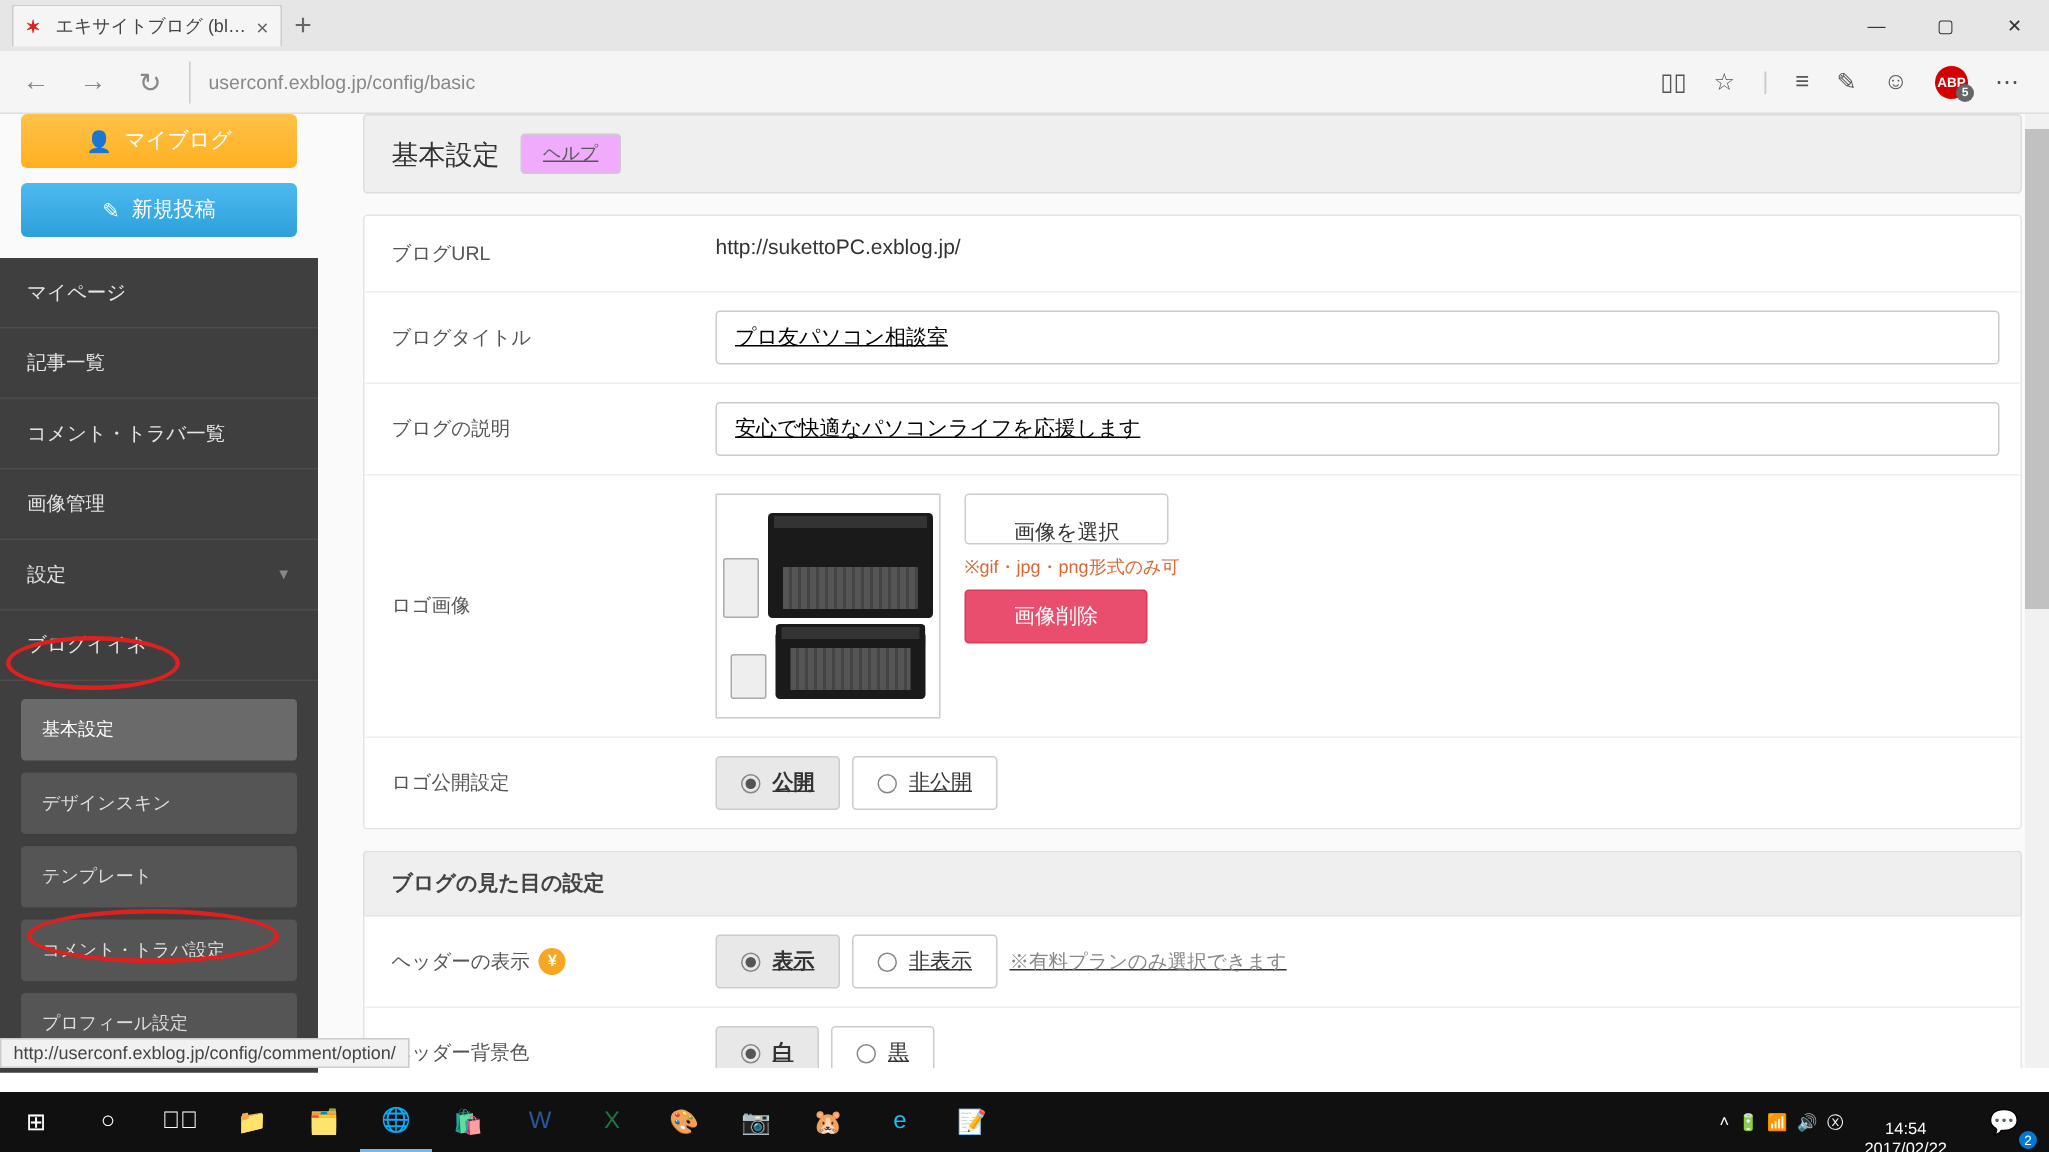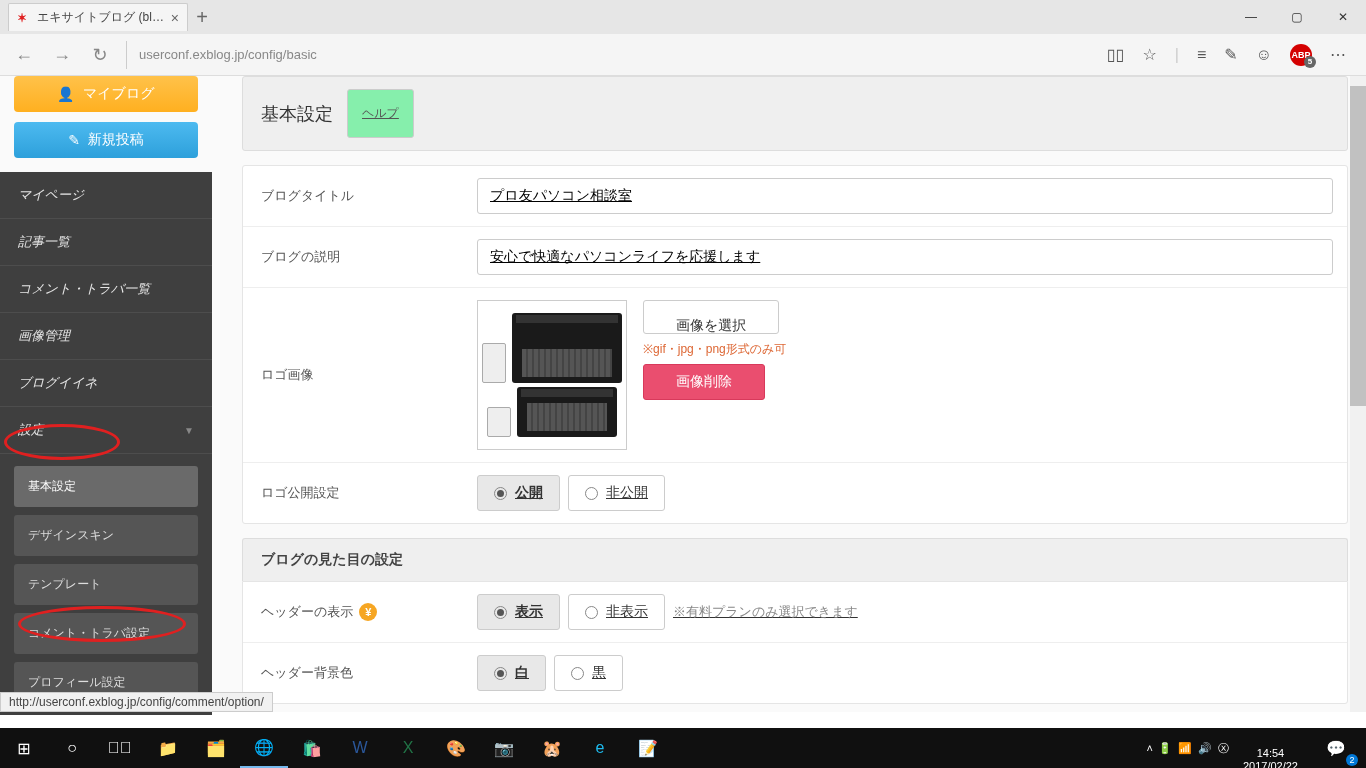--- a/index.html
+++ b/index.html
@@ -24,32 +24,32 @@
 .abp-badge { width: 22px; height: 22px; background: #d40000; color: #fff; border-radius: 50%; display: flex; align-items: center; justify-content: center; font-size: 9px; font-weight: bold; position: relative; }
 .abp-count { position: absolute; bottom: -2px; right: -4px; background: #666; color: #fff; font-size: 8px; border-radius: 50%; width: 12px; height: 12px; display: flex; align-items: center; justify-content: center; }
 
 
 .page { display: flex; height: calc(768px - 76px - 40px - 16px); }
 .sidebar { width: 212px; background: #fafafa; padding: 0 14px; }
 .btn-myblog { background: linear-gradient(#ffc24a,#ffb020); color: #fff; height: 36px; border-radius: 4px; display: flex; align-items: center; justify-content: center; font-size: 14px; gap: 8px; margin-bottom: 10px; }
 .btn-newpost { background: linear-gradient(#4dbaf0,#2da0db); color: #fff; height: 36px; border-radius: 4px; display: flex; align-items: center; justify-content: center; font-size: 14px; gap: 8px; cursor: pointer; margin-bottom: 14px; }
 
 .nav-list { background: #3f3f3f; margin: 0 -14px; }
-.nav-item { color: #e5e5e5; font-size: 13px; padding: 14px 18px; border-bottom: 1px solid #4d4d4d; cursor: pointer; display: flex; align-items: center; justify-content: space-between; font-style: italic; }
+.nav-item { color: #e5e5e5; font-size: 13px; padding: 14px 18px; border-bottom: 1px solid #4d4d4d; cursor: pointer; display: flex; align-items: center; justify-content: space-between; }
 .nav-item .chev { font-size: 10px; color: #888; }
 .nav-sub { background: #3f3f3f; padding: 4px 14px 12px; }
 .nav-sub-item { background: #555; color: #ddd; font-size: 12px; padding: 12px 14px; border-radius: 3px; margin-top: 8px; cursor: pointer; }
 .nav-sub-item.active { background: #6a6a6a; color: #fff; }
 
 .ring-red { position: absolute; border: 3px solid #e02020; border-radius: 50%; pointer-events: none; z-index: 50; }
 
 .content { flex: 1; background: #fafafa; padding: 0 18px 0 30px; overflow-y: auto; }
 .page-head { background: #efefef; border: 1px solid #ddd; border-radius: 3px; padding: 12px 18px; display: flex; align-items: center; gap: 14px; margin-bottom: 14px; }
 .page-title { font-size: 18px; color: #333; font-weight: normal; }
-.help-btn { background: #86efac; border: 1px solid #ccc; border-radius: 3px; padding: 15px 14px; font-size: 12px; color: #555; cursor: pointer; text-decoration: underline; }
+.help-btn { background: #f0abfc; border: 1px solid #ccc; border-radius: 3px; padding: 4px 14px; font-size: 12px; color: #555; cursor: pointer; text-decoration: underline; }
 
 .form-table { background: #fff; border: 1px solid #e5e5e5; border-radius: 3px; width: 100%; margin-bottom: 14px; }
 .form-row { display: flex; border-bottom: 1px solid #eee; }
 .form-row:last-child { border-bottom: none; }
 .form-label { width: 220px; padding: 16px 18px; font-size: 13px; color: #555; display: flex; align-items: center; gap: 6px; }
 .form-val { flex: 1; padding: 12px 14px; font-size: 14px; color: #333; }
 .text-input { width: 100%; height: 36px; border: 1px solid #ccc; border-radius: 3px; padding: 0 12px; font-size: 14px; text-decoration: underline; }
 .btn-white { background: #fff; border: 1px solid #ccc; border-radius: 3px; height: 19px; padding: 16px 32px; font-size: 14px; color: #333; cursor: pointer; }
 .btn-pink { background: #ea4e6f; border: 1px solid #d8395b; color: #fff; border-radius: 3px; height: 36px; padding: 0 32px; font-size: 14px; cursor: pointer; }
 .note-red { color: #d63; font-size: 12px; margin: 6px 0; }
@@ -135,45 +135,49 @@
       <div class="nav-item">
           <span>記事一覧</span>
         </div>
       <div class="nav-item">
           <span>コメント・トラバ一覧</span>
         </div>
       <div class="nav-item">
           <span>画像管理</span>
         </div>
       <div class="nav-item">
-          <span>ブログイイネ</span>
-        </div>
-      <div class="nav-item">
         <span>設定</span>
         <span class="chev">▼</span>
       </div>
+      <div class="nav-item">
+          <span>ブログイイネ</span>
+        </div>
       <div class="nav-sub">
         <div class="nav-sub-item active"><span>基本設定</span></div>
         <div class="nav-sub-item"><span>デザインスキン</span></div>
         <div class="nav-sub-item"><span>テンプレート</span></div>
         <div class="nav-sub-item"><span>コメント・トラバ設定</span></div>
         <div class="nav-sub-item"><span>プロフィール設定</span></div>
       </div>
     </div>
     <div class="ring-red" style="top:348px; left:4px; width:116px; height:36px;"></div>
     <div class="ring-red" style="top:530px; left:18px; width:168px; height:36px;"></div>
   </div>
 
   <div class="content">
     <div class="page-head">
       <span class="page-title">基本設定</span>
       <button class="help-btn">ヘルプ</button>
     </div>
 
     <div class="form-table">
+      <div class="form-row">
+        <div class="form-label">ブログURL</div>
+        <div class="form-val">http://sukettoPC.exblog.jp/</div>
+      </div>
       <div class="form-row">
         <div class="form-label">ブログタイトル</div>
         <div class="form-val"><input class="text-input" value="プロ友パソコン相談室" style=""></div>
       </div>
       <div class="form-row">
         <div class="form-label">ブログの説明</div>
         <div class="form-val"><input class="text-input" value="安心で快適なパソコンライフを応援します" style=""></div>
       </div>
       <div class="form-row">
         <div class="form-label">ロゴ画像</div>

